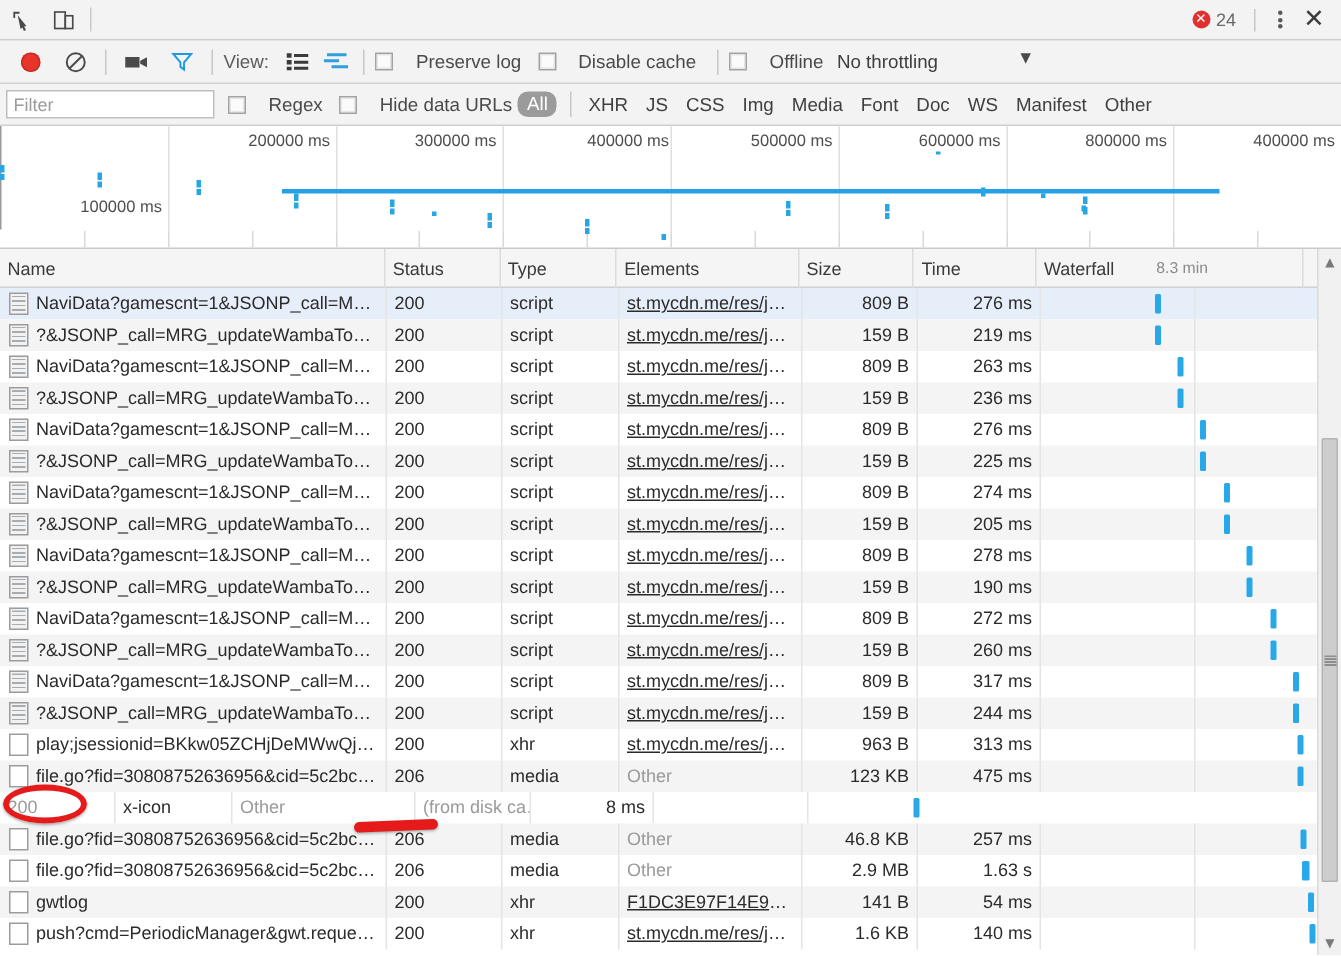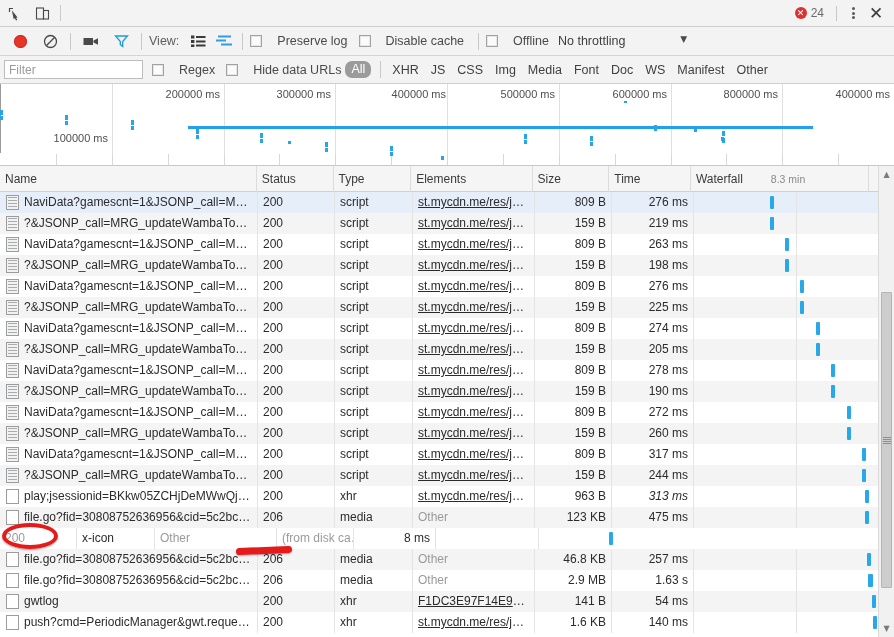--- a/index.html
+++ b/index.html
@@ -473,21 +473,21 @@
               <div class="lines"></div>
             </div>
             <div class="name-text">?&amp;JSONP_call=MRG_updateWambaToolbar&amp;…</div>
           </div>
           <div class="cell" style="width: 77px;">200</div>
           <div class="cell" style="width: 78px;">script</div>
           <div class="cell" style="width: 122px;">
             <span class="init-link">st.mycdn.me/res/js/b/5…</span>
           </div>
           <div class="cell num" style="width: 77px;">159 B</div>
-          <div class="cell num" style="width: 82px;">198 ms</div>
+          <div class="cell num" style="width: 82px;">236 ms</div>
           <div class="wf-cell">
             <div class="wf-grid" style="left: 102px;"></div>
             <div class="wf-bar" style="left: 91px; width: 4px;"></div>
           </div>
         </div>
         <div class="row odd">
           <div class="cell name" style="width: 258px;">
             <div class="ficon script">
               <div class="sheet"></div>
               <div class="lines"></div>
@@ -692,21 +692,21 @@
               <div class="sheet"></div>
             </div>
             <div class="name-text">play;jsessionid=BKkw05ZCHjDeMWwQjIfwqEV…</div>
           </div>
           <div class="cell" style="width: 77px;">200</div>
           <div class="cell" style="width: 78px;">xhr</div>
           <div class="cell" style="width: 122px;">
             <span class="init-link">st.mycdn.me/res/js/b/3…</span>
           </div>
           <div class="cell num" style="width: 77px;">963 B</div>
-          <div class="cell num" style="width: 82px; font-style: italic;">313 ms</div>
+          <div class="cell num" style="width: 82px;">313 ms</div>
           <div class="wf-cell">
             <div class="wf-grid" style="left: 102px;"></div>
             <div class="wf-bar" style="left: 171px; width: 4px;"></div>
           </div>
         </div>
         <div class="row even">
           <div class="cell name" style="width: 258px;">
             <div class="ficon">
               <div class="sheet"></div>
             </div>

